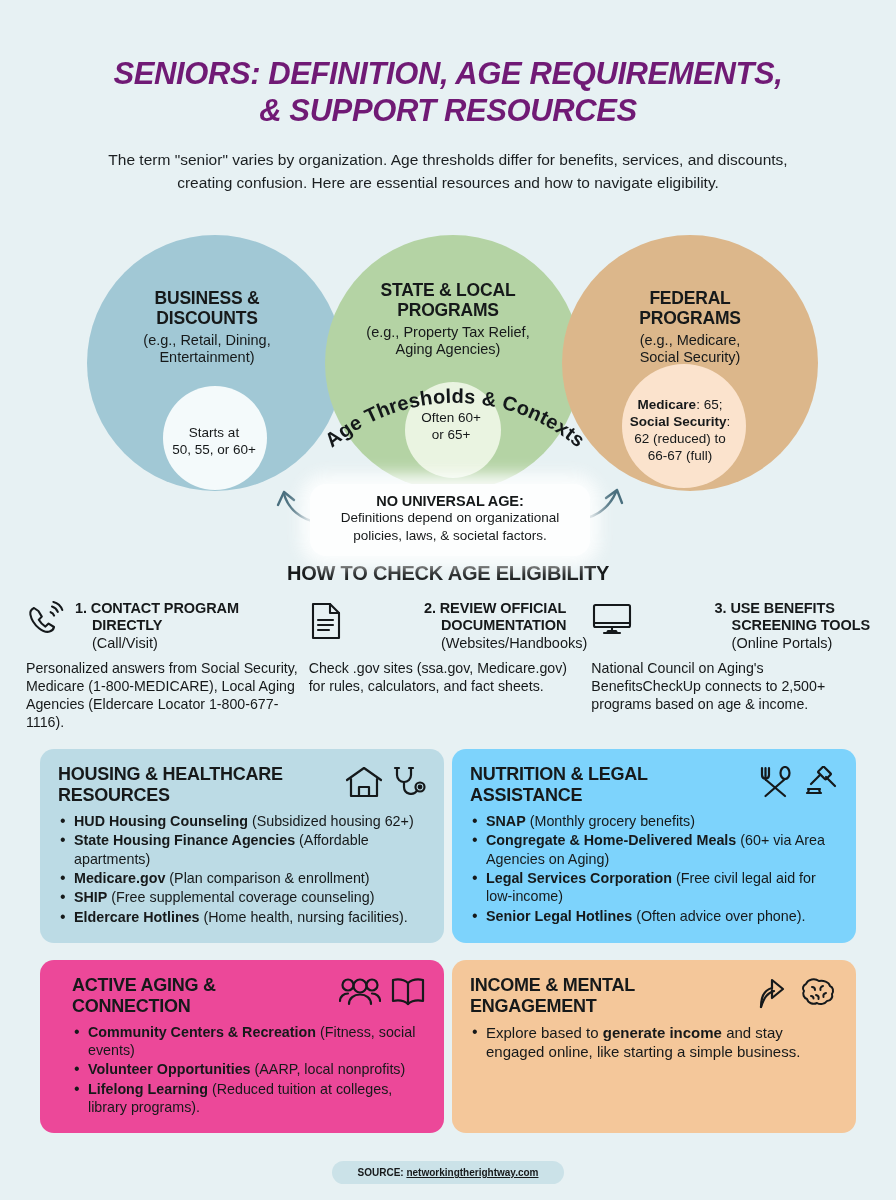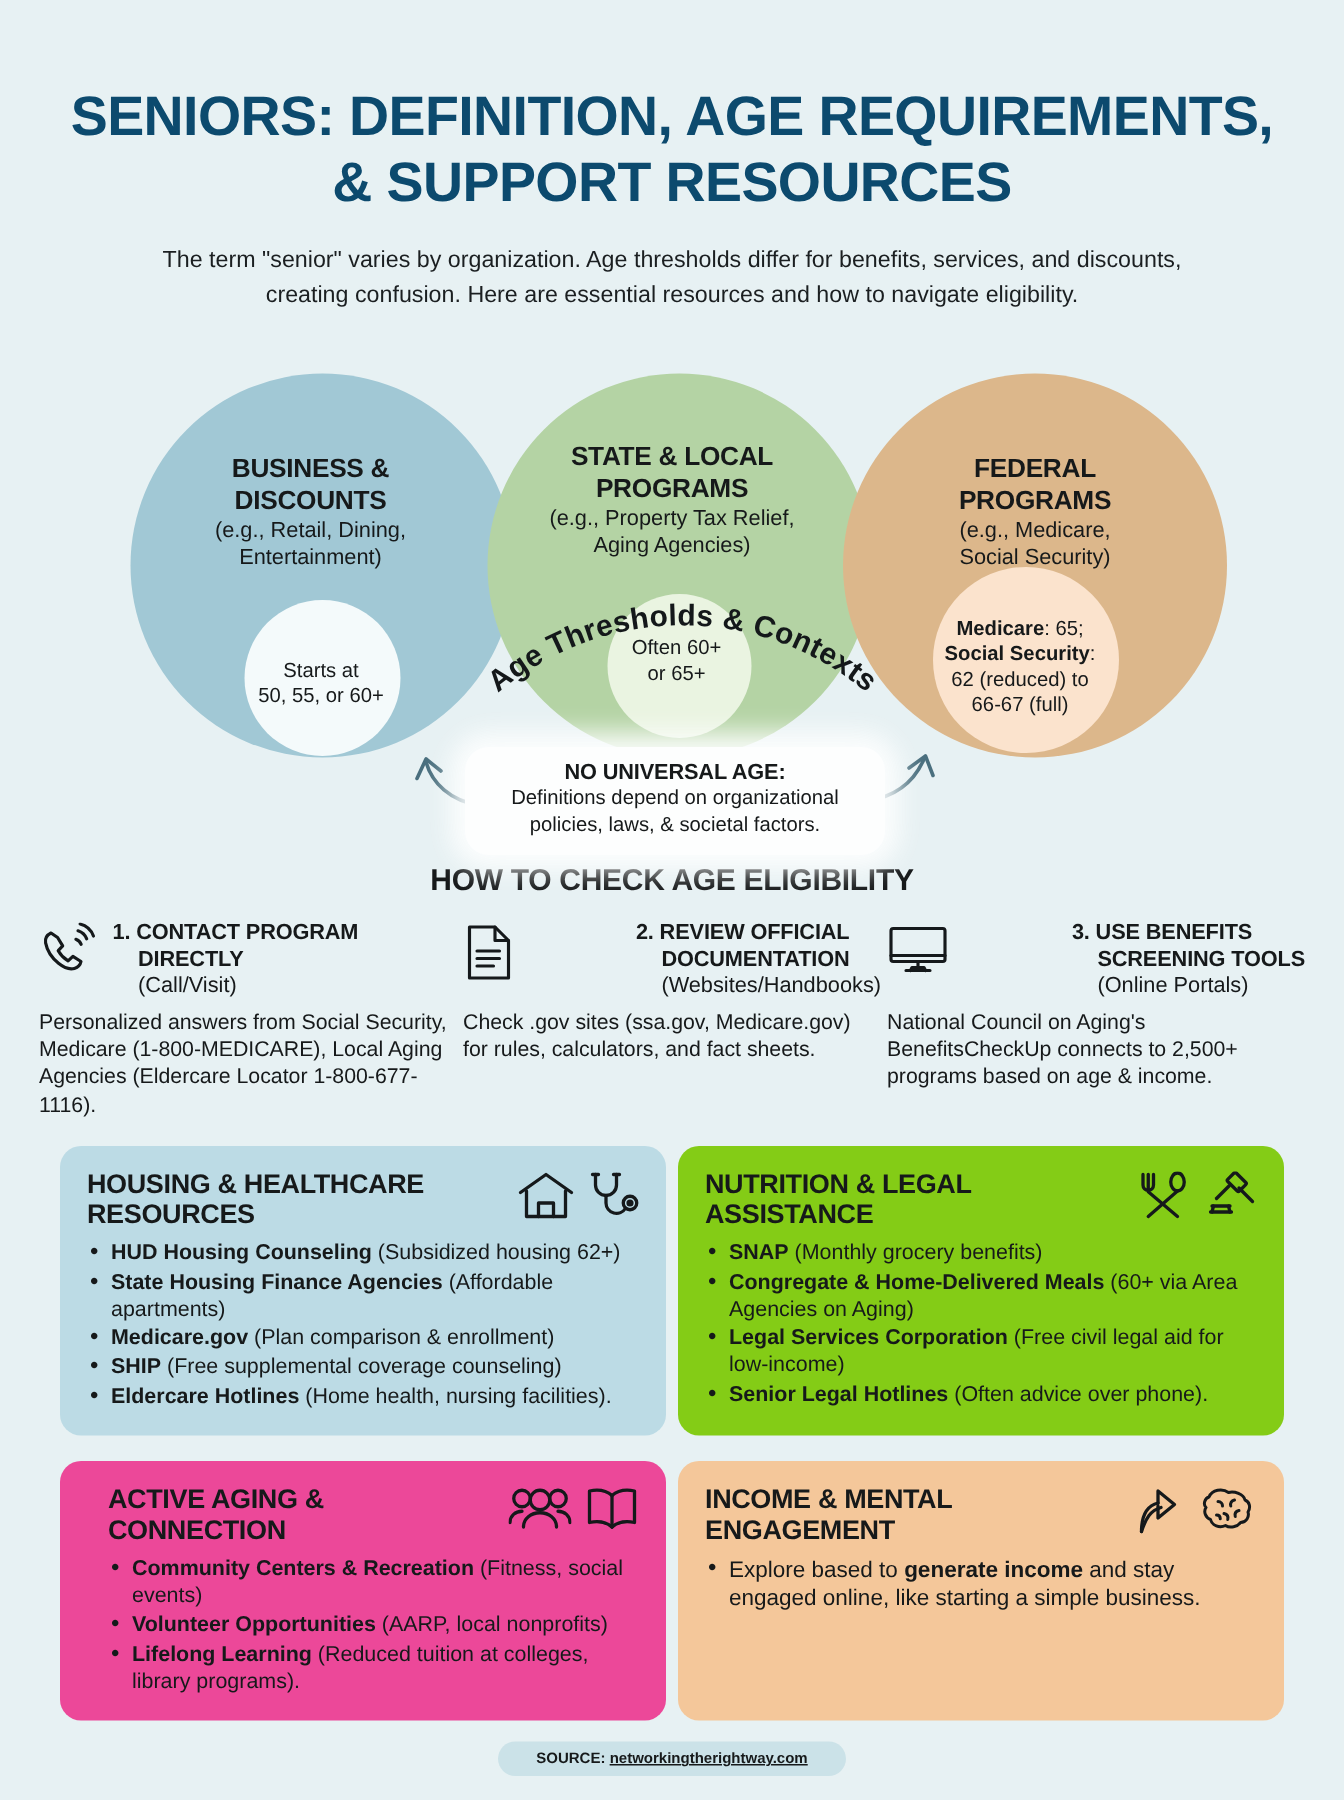--- a/index.html
+++ b/index.html
@@ -10,25 +10,26 @@
     background: #e7f1f3;
     font-family: "Liberation Sans", sans-serif;
     color: #16191a;
     overflow: hidden;
     position: relative;
   }
 
   
   .header { padding: 56px 40px 0; text-align: center; }
   .title {
-    font-size: 37px;
+    font-size: 31px;
     font-weight: bold;
     letter-spacing: -0.4px;
     line-height: 1.18;
-    color: #0c4a6e;
+    color: #701a75;
+    font-style: italic;
   }
   .subtitle {
     margin: 20px auto 0;
     max-width: 730px;
     font-size: 15.5px;
     line-height: 1.45;
     color: #1b1f21;
   }
 
   
@@ -124,21 +125,21 @@
     gap: 17px 8px;
     padding: 18px 40px 0;
   }
   .card {
     border-radius: 14px;
     padding: 15px 18px 16px;
     position: relative;
     min-height: 166px;
   }
   .card-blue   { background: #bcdbe5; }
-  .card-green  { background: #84cc16; }
+  .card-green  { background: #7dd3fc; }
   .card-yellow { background: #ec4899; padding-left: 32px; }
   .card-orange { background: #f4c79a; }
 
   .card-head {
     display: flex;
     justify-content: space-between;
     align-items: flex-start;
     gap: 8px;
   }
   .card-title {

